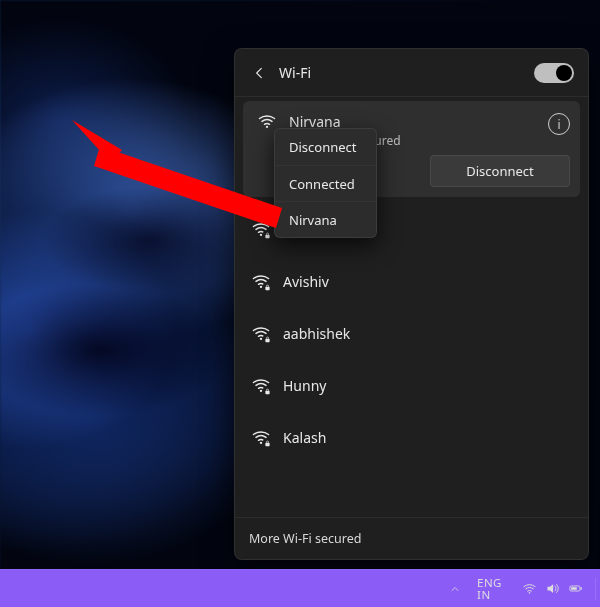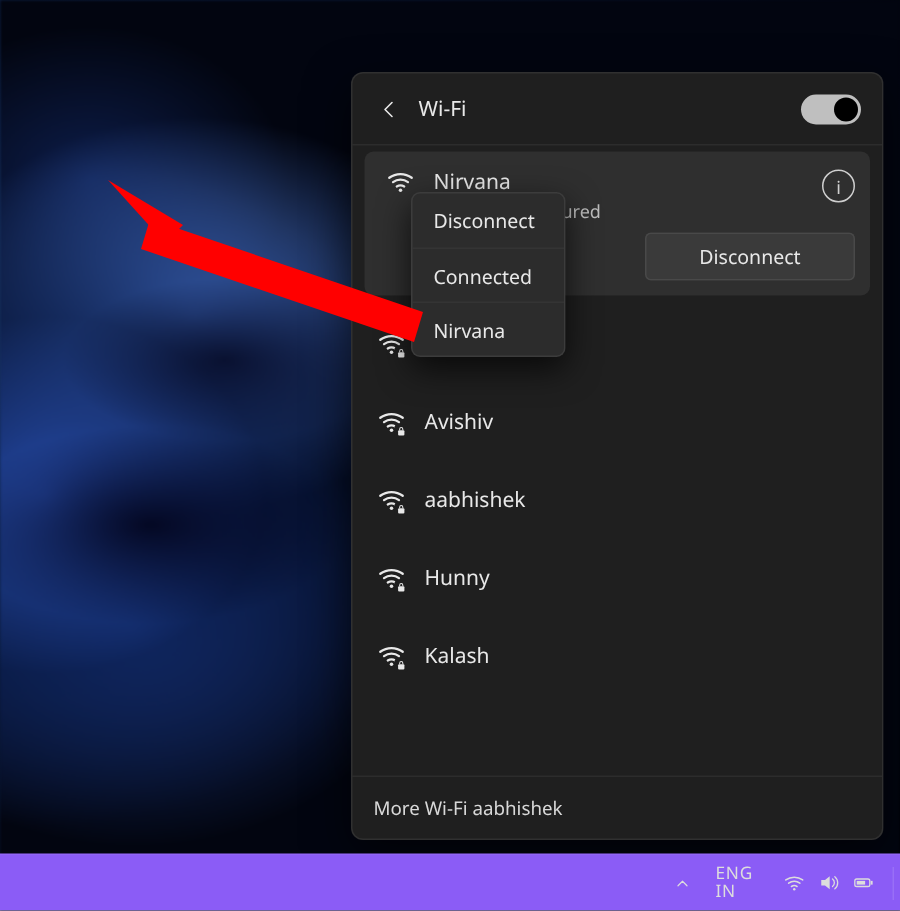--- a/index.html
+++ b/index.html
@@ -237,21 +237,21 @@
             <svg viewBox="0 0 10 10">
               <rect x="2" y="4" width="6" height="5" rx="1" fill="#e8e8e8"></rect>
               <path d="M3.5 4V3a1.5 1.5 0 0 1 3 0v1" stroke="#e8e8e8" stroke-width="1" fill="none"></path>
             </svg>
           </span>
       </span>
       <span class="net-name">Kalash</span>
     </div>
   </div>
 
-  <div class="more">More Wi-Fi aabhishek</div>
+  <div class="more">More Wi-Fi secured</div>
 </div>
 
 <div class="ctx">
   <div class="ctx-item">Disconnect</div>
   <div class="ctx-item">Connected</div>
   <div class="ctx-item">Nirvana</div>
 </div>
 
 <div class="arrow">
   <svg viewBox="0 0 230 120">

